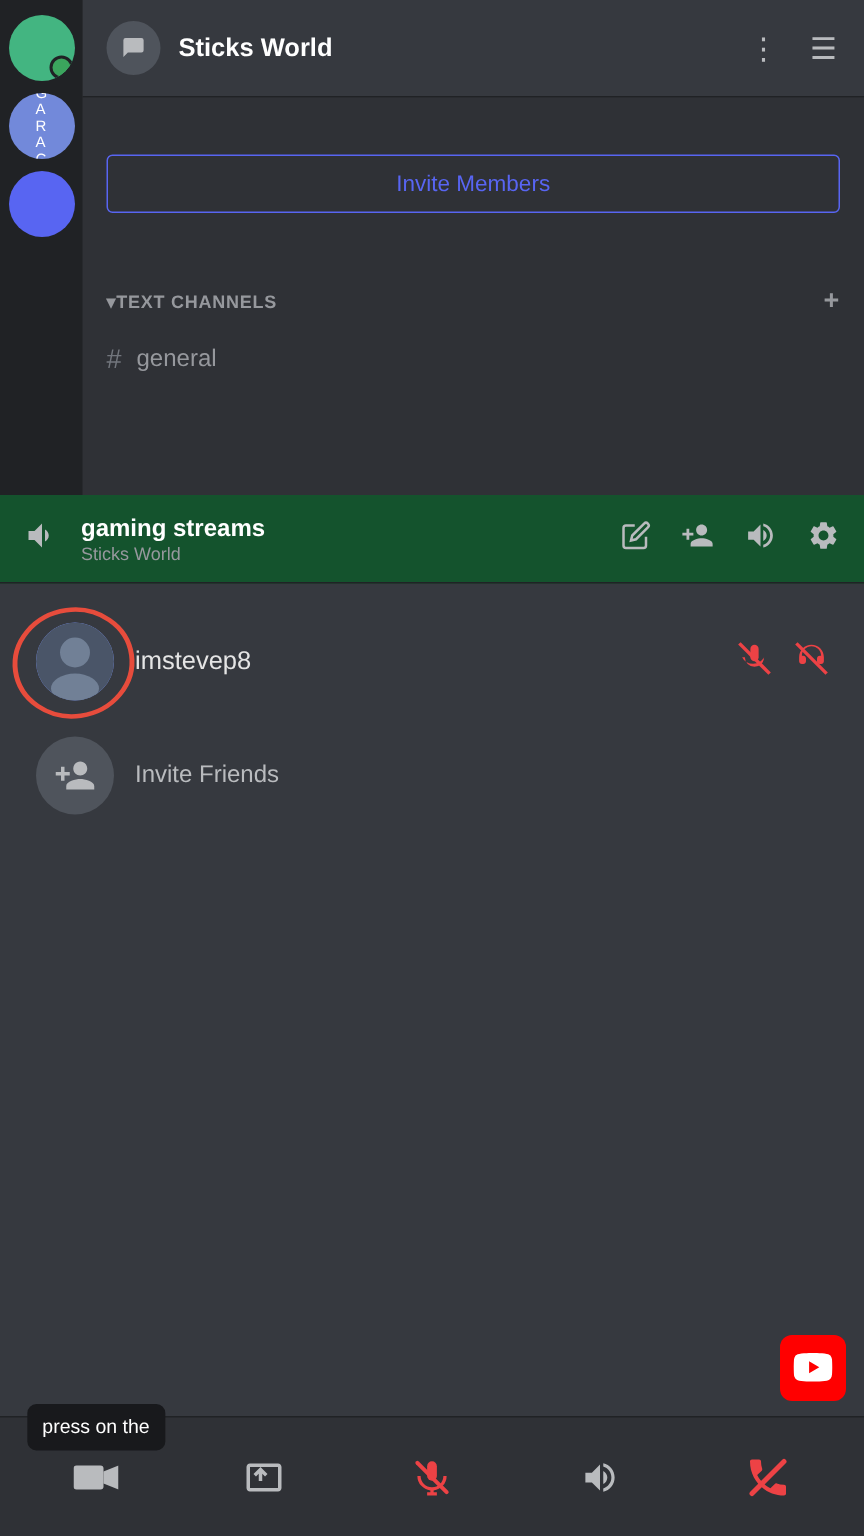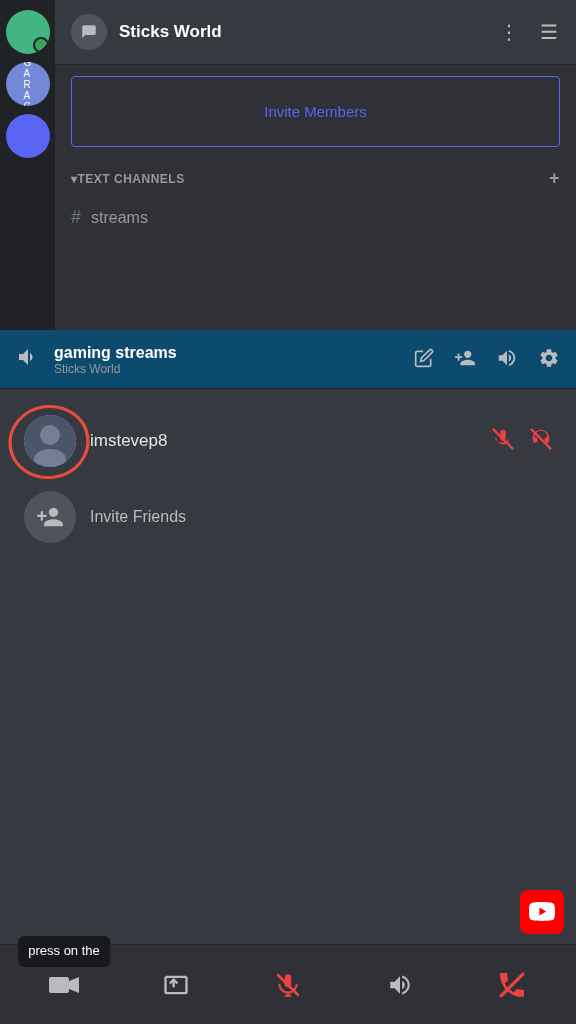--- a/index.html
+++ b/index.html
@@ -52,26 +52,26 @@
     }
 
     .bg-icon-dot {
       width: 22px; height: 22px;
       color: #b9bbbe;
       font-size: 20px;
       display: flex; align-items: center; justify-content: center;
     }
 
     .bg-invite-btn {
-      margin: 3px auto;
+      margin: 30px auto;
       display: block;
       background: transparent;
       border: 1px solid #5865f2;
       color: #5865f2;
-      padding: 26px 60px;
+      padding: 10px 60px;
       border-radius: 4px;
       font-size: 15px;
       font-weight: 500;
       text-align: center;
     }
 
     .bg-channels-header {
       display: flex;
       align-items: center;
       padding: 10px 16px;
@@ -142,21 +142,21 @@
       width: 576px;
       height: 694px;
       background: #36393f;
       z-index: 10;
       display: flex;
       flex-direction: column;
     }
 
     
     .voice-header {
-      background: #0c4a6e;
+      background: #14532d;
       padding: 14px 16px 12px 16px;
       display: flex;
       align-items: center;
       gap: 14px;
       border-bottom: 1px solid #202225;
     }
 
     .voice-speaker-icon {
       color: #b9bbbe;
       font-size: 22px;
@@ -362,21 +362,21 @@
     </div>
 
     <div class="bg-channels-header">
       <span>▾ </span>
       <span>TEXT CHANNELS</span>
       <span class="bg-channel-plus">+</span>
     </div>
 
     <div class="bg-channel-item">
       <span class="bg-hashtag">#</span>
-      <span>streams</span>
+      <span>general</span>
     </div>
   </div>
 </div>
 
 <div class="voice-overlay">
 
   <div class="voice-header">
     <div class="voice-speaker-icon">
       <svg width="24" height="24" viewBox="0 0 24 24" fill="#b9bbbe">
         <path d="M3 9v6h4l5 5V4L7 9H3zm13.5 3c0-1.77-1.02-3.29-2.5-4.03v8.05c1.48-.73 2.5-2.25 2.5-4.02z"></path>

